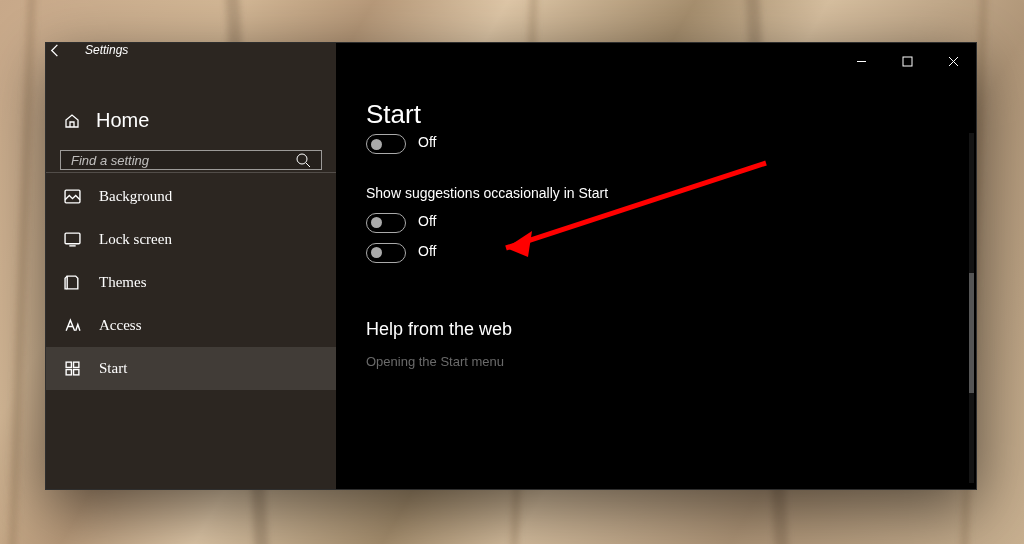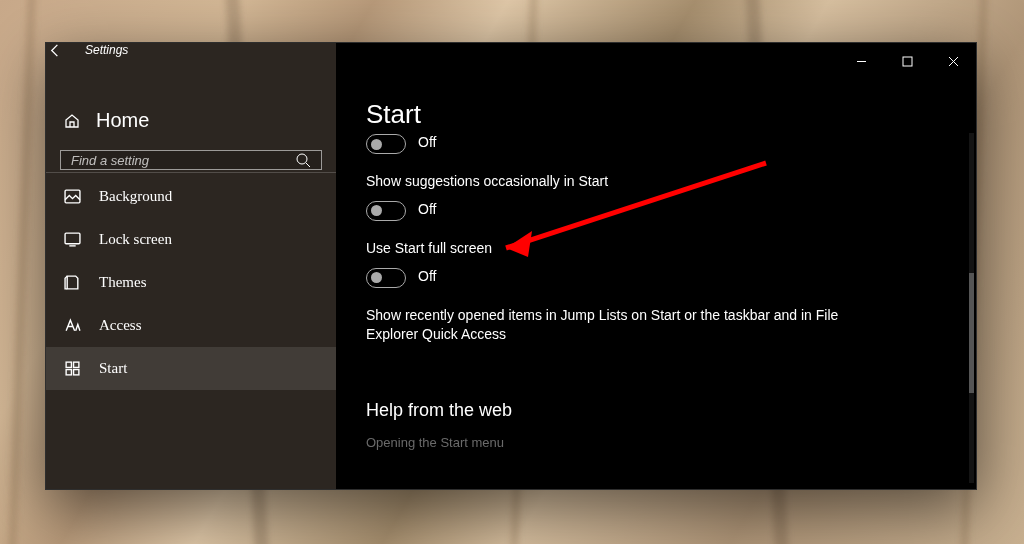--- a/index.html
+++ b/index.html
@@ -78,21 +78,21 @@
     position:absolute; top:0; right:0; height:36px;
     display:flex; align-items:center;
   }
   .win-btn { width:46px; height:36px; display:flex; align-items:center; justify-content:center; cursor:pointer; }
   .win-btn svg { width:11px; height:11px; stroke:#fff; fill:none; stroke-width:1; }
   .content-inner {
     position:absolute; left:30px; right:10px; top:56px; bottom:0;
     overflow:hidden;
   }
   .page-title { font-size: 26px; font-weight:400; color:#fff; margin-bottom: 2px; }
-  .setting-label { font-size: 14px; color:#fff; margin-top: 18px; line-height:1.35; max-width:520px; }
+  .setting-label { font-size: 14px; color:#fff; margin-top: 30px; line-height:1.35; max-width:520px; }
   .toggle-row { display:flex; align-items:flex-start; gap:12px; margin-top:10px; }
   .toggle {
     width:40px; height:20px; border:1px solid #aaa; border-radius:10px;
     position:relative; cursor:pointer; background:transparent;
   }
   .toggle .knob {
     position:absolute; width:11px; height:11px; border-radius:50%;
     background:#aaa; top:3.5px; left:4px;
   }
   .toggle.on { background:#4aa3e8; border-color:#4aa3e8; }
@@ -226,29 +226,27 @@
       </div>
 
       <div class="setting-label">Show suggestions occasionally in Start</div>
       <div class="toggle-row">
         <div class="toggle">
             <div class="knob"></div>
           </div>
         <span class="toggle-text">Off</span>
       </div>
 
-      <div class="setting-label">Use Start full screen</div>
       <div class="toggle-row">
         <div class="toggle">
             <div class="knob"></div>
           </div>
         <span class="toggle-text">Off</span>
       </div>
 
-      <div class="setting-label">Show recently opened items in Jump Lists on Start or the taskbar and in File Explorer Quick Access</div>
 
 
       <div class="help-heading">Help from the web</div>
       <div class="help-link">Opening the Start menu</div>
     </div>
 
     <div class="scrollbar">
       <div class="scroll-thumb"></div>
     </div>
 

